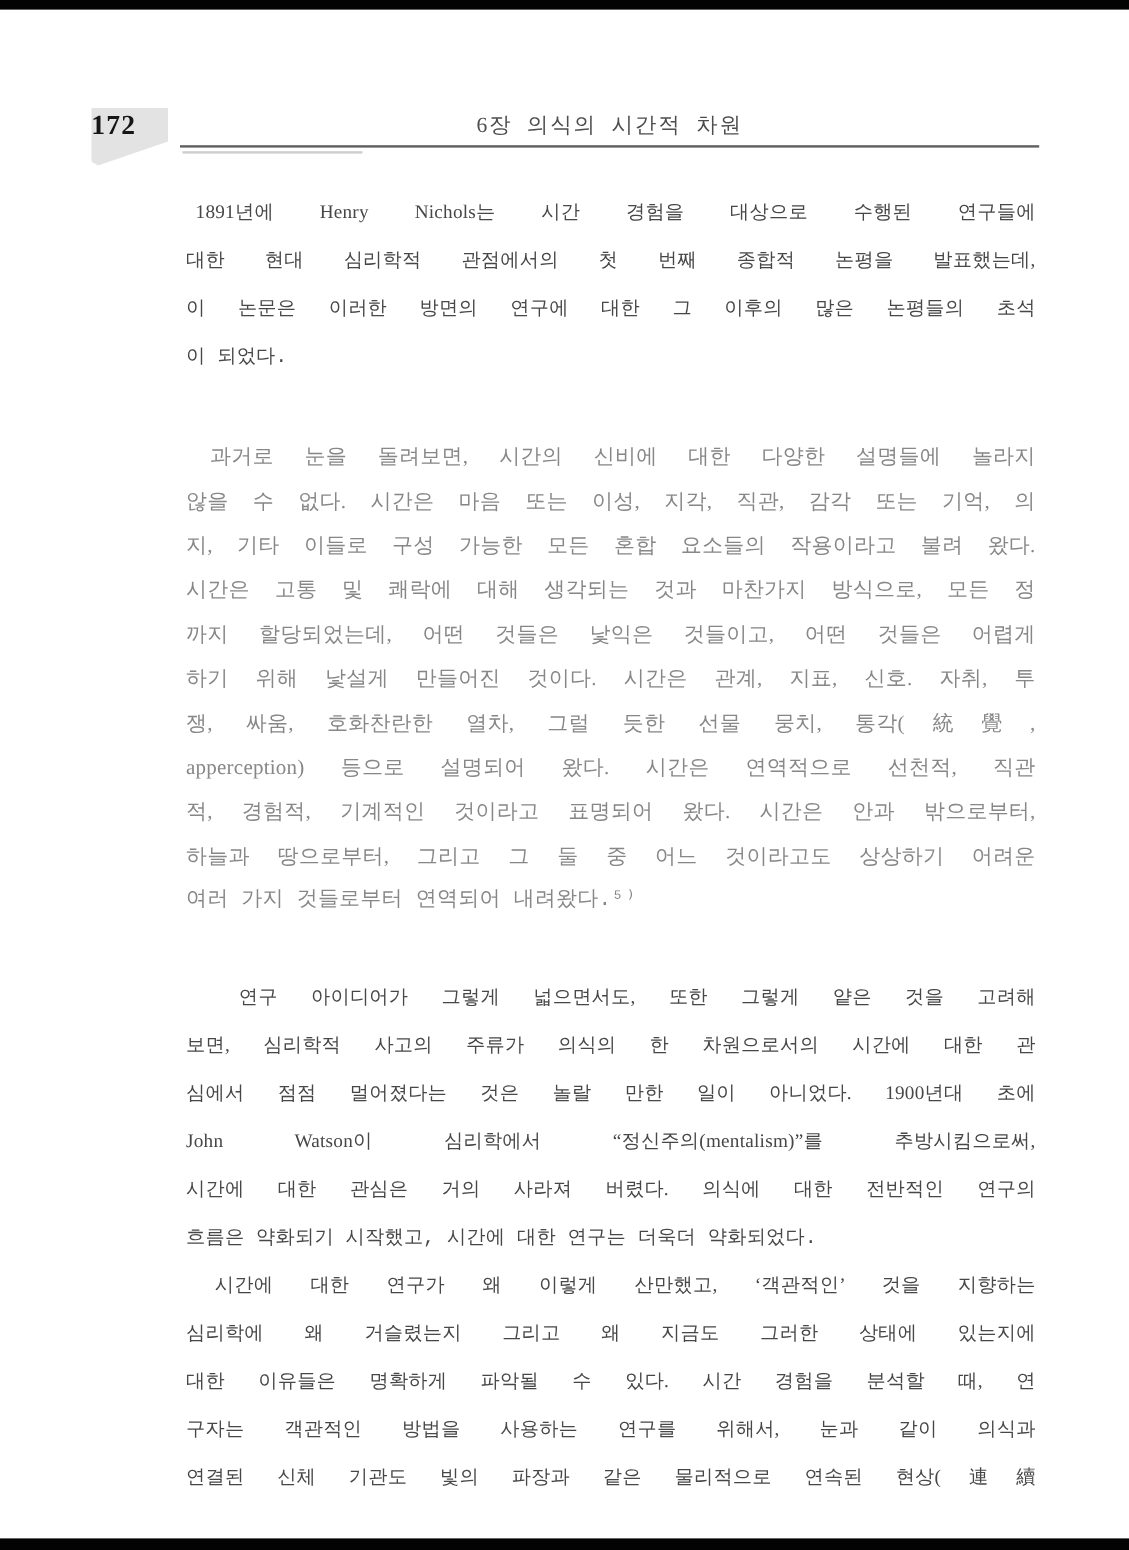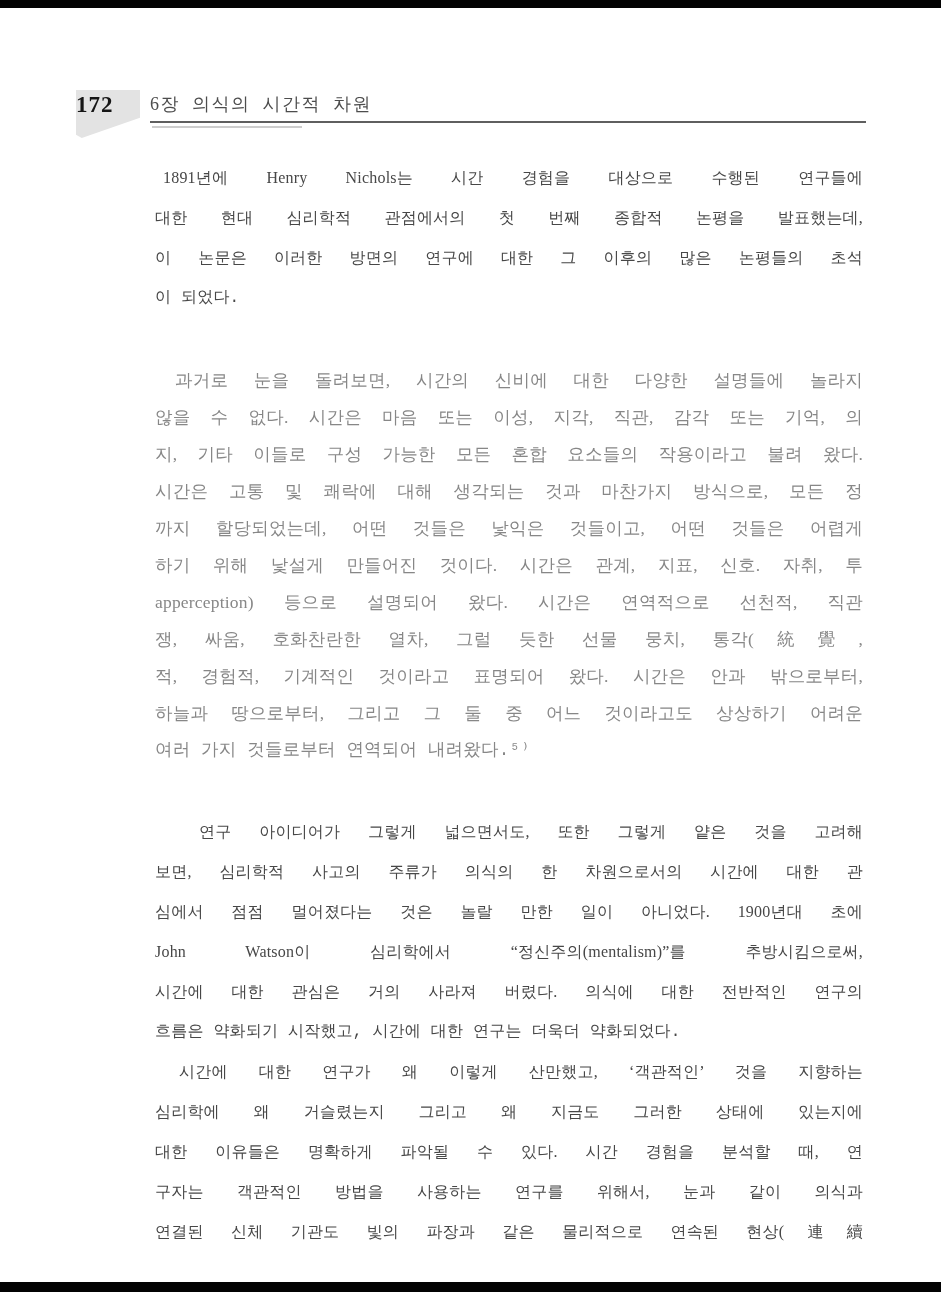--- a/index.html
+++ b/index.html
@@ -21,21 +21,21 @@
   }
   .badge .num{
     position:absolute;left:0;top:2px;width:100%;
     text-align:left;
     font-size:23px;font-weight:bold;color:#161616;
     letter-spacing:1px;
   }
   .chapter-title{
     position:absolute;left:150px;top:92px;width:716px;
     font-size:18px;color:#4d4d4d;
-    letter-spacing:1.5px;word-spacing:6px;
+    letter-spacing:1.5px;word-spacing:6px;text-align:center;
   }
   .header-rule{
     position:absolute;left:150px;top:121px;width:716px;height:2px;background:#5f5f5f;
   }
   .header-rule-shadow{
     position:absolute;left:152px;top:126px;width:150px;height:2px;background:#cdcdcd;
   }
 
   
   .content{
@@ -91,22 +91,22 @@
         <div class="line lastline">이 되었다.</div>
       </div>
 
     <div class="quote" style="--indent:20px">
         <div class="line">과거로 눈을 돌려보면, 시간의 신비에 대한 다양한 설명들에 놀라지</div>
         <div class="line">않을 수 없다. 시간은 마음 또는 이성, 지각, 직관, 감각 또는 기억, 의</div>
         <div class="line">지, 기타 이들로 구성 가능한 모든 혼합 요소들의 작용이라고 불려 왔다.</div>
         <div class="line">시간은 고통 및 쾌락에 대해 생각되는 것과 마찬가지 방식으로, 모든 정</div>
         <div class="line">까지 할당되었는데, 어떤 것들은 낯익은 것들이고, 어떤 것들은 어렵게</div>
         <div class="line">하기 위해 낯설게 만들어진 것이다. 시간은 관계, 지표, 신호. 자취, 투</div>
+        <div class="line">쟁, 싸움, 호화찬란한 열차, 그럴 듯한 선물 뭉치, 통각(統覺,</div>
         <div class="line">apperception) 등으로 설명되어 왔다. 시간은 연역적으로 선천적, 직관</div>
-        <div class="line">쟁, 싸움, 호화찬란한 열차, 그럴 듯한 선물 뭉치, 통각(統覺,</div>
         <div class="line">적, 경험적, 기계적인 것이라고 표명되어 왔다. 시간은 안과 밖으로부터,</div>
         <div class="line">하늘과 땅으로부터, 그리고 그 둘 중 어느 것이라고도 상상하기 어려운</div>
         <div class="line lastline">여러 가지 것들로부터 연역되어 내려왔다.⁵⁾</div>
       </div>
 
     <div class="para" style="--indent:44px">
         <div class="line">연구 아이디어가 그렇게 넓으면서도, 또한 그렇게 얕은 것을 고려해</div>
         <div class="line">보면, 심리학적 사고의 주류가 의식의 한 차원으로서의 시간에 대한 관</div>
         <div class="line">심에서 점점 멀어졌다는 것은 놀랄 만한 일이 아니었다. 1900년대 초에</div>
         <div class="line">John Watson이 심리학에서 “정신주의(mentalism)”를 추방시킴으로써,</div>

